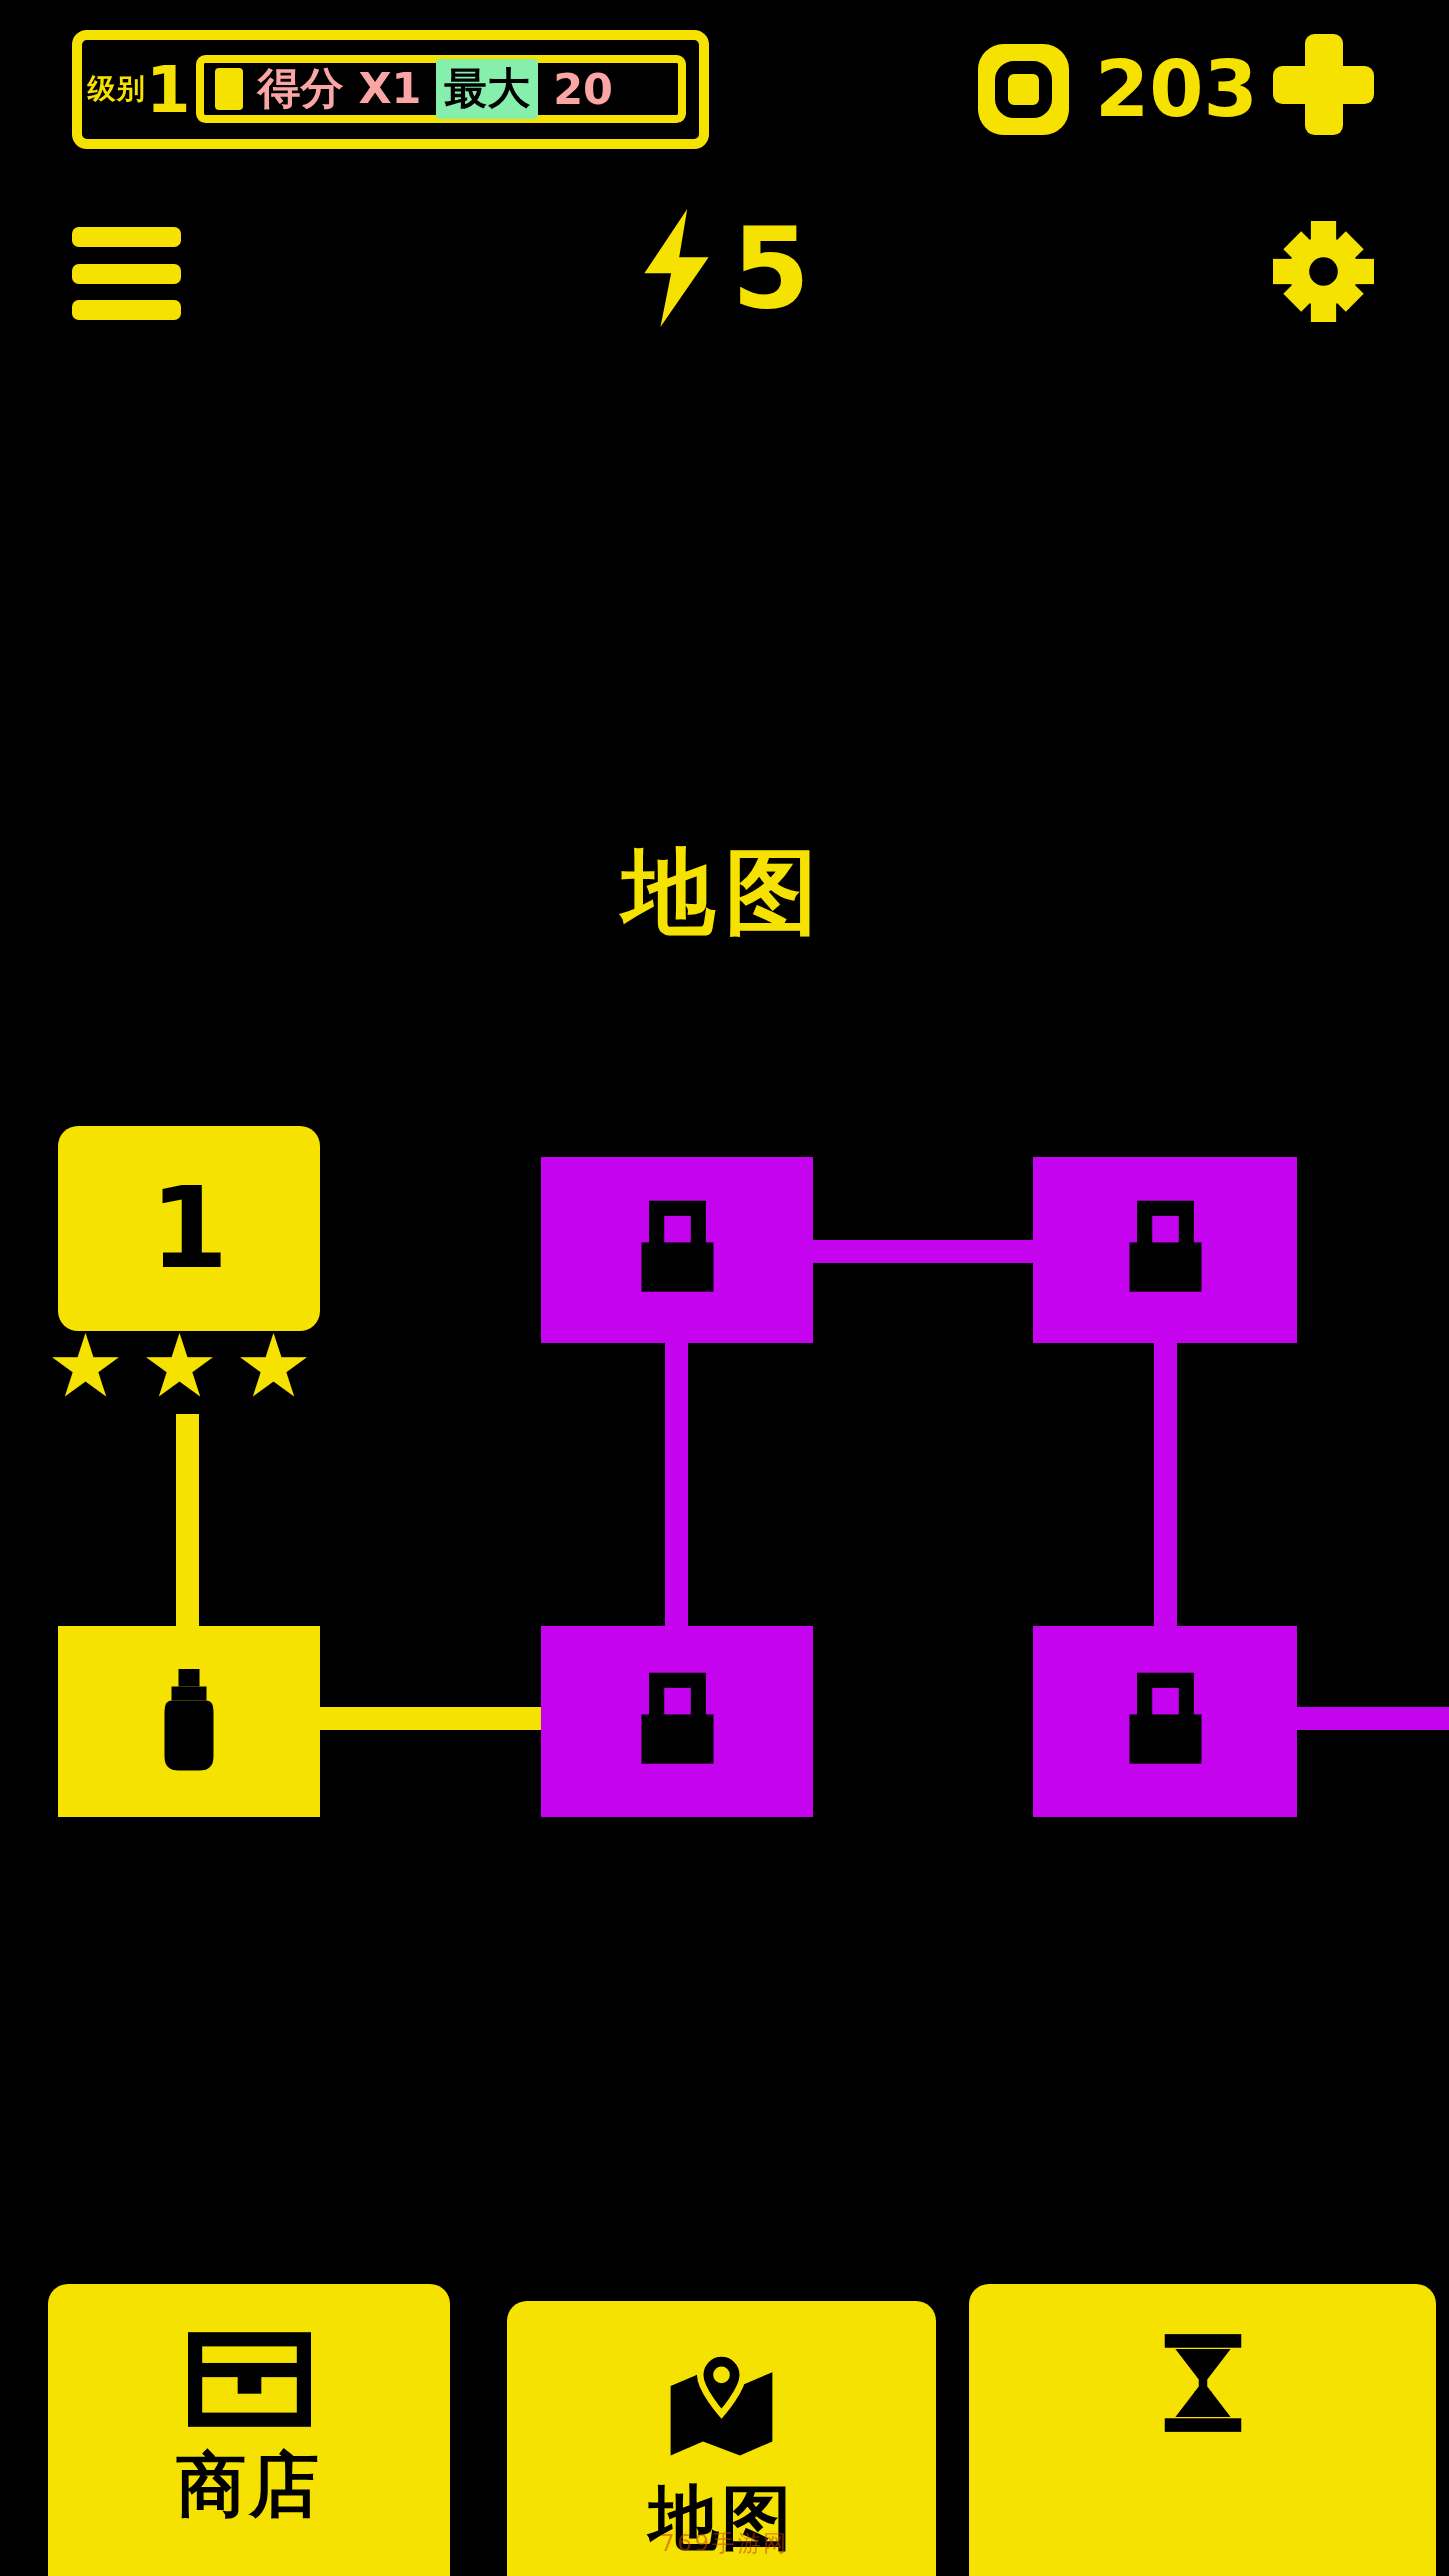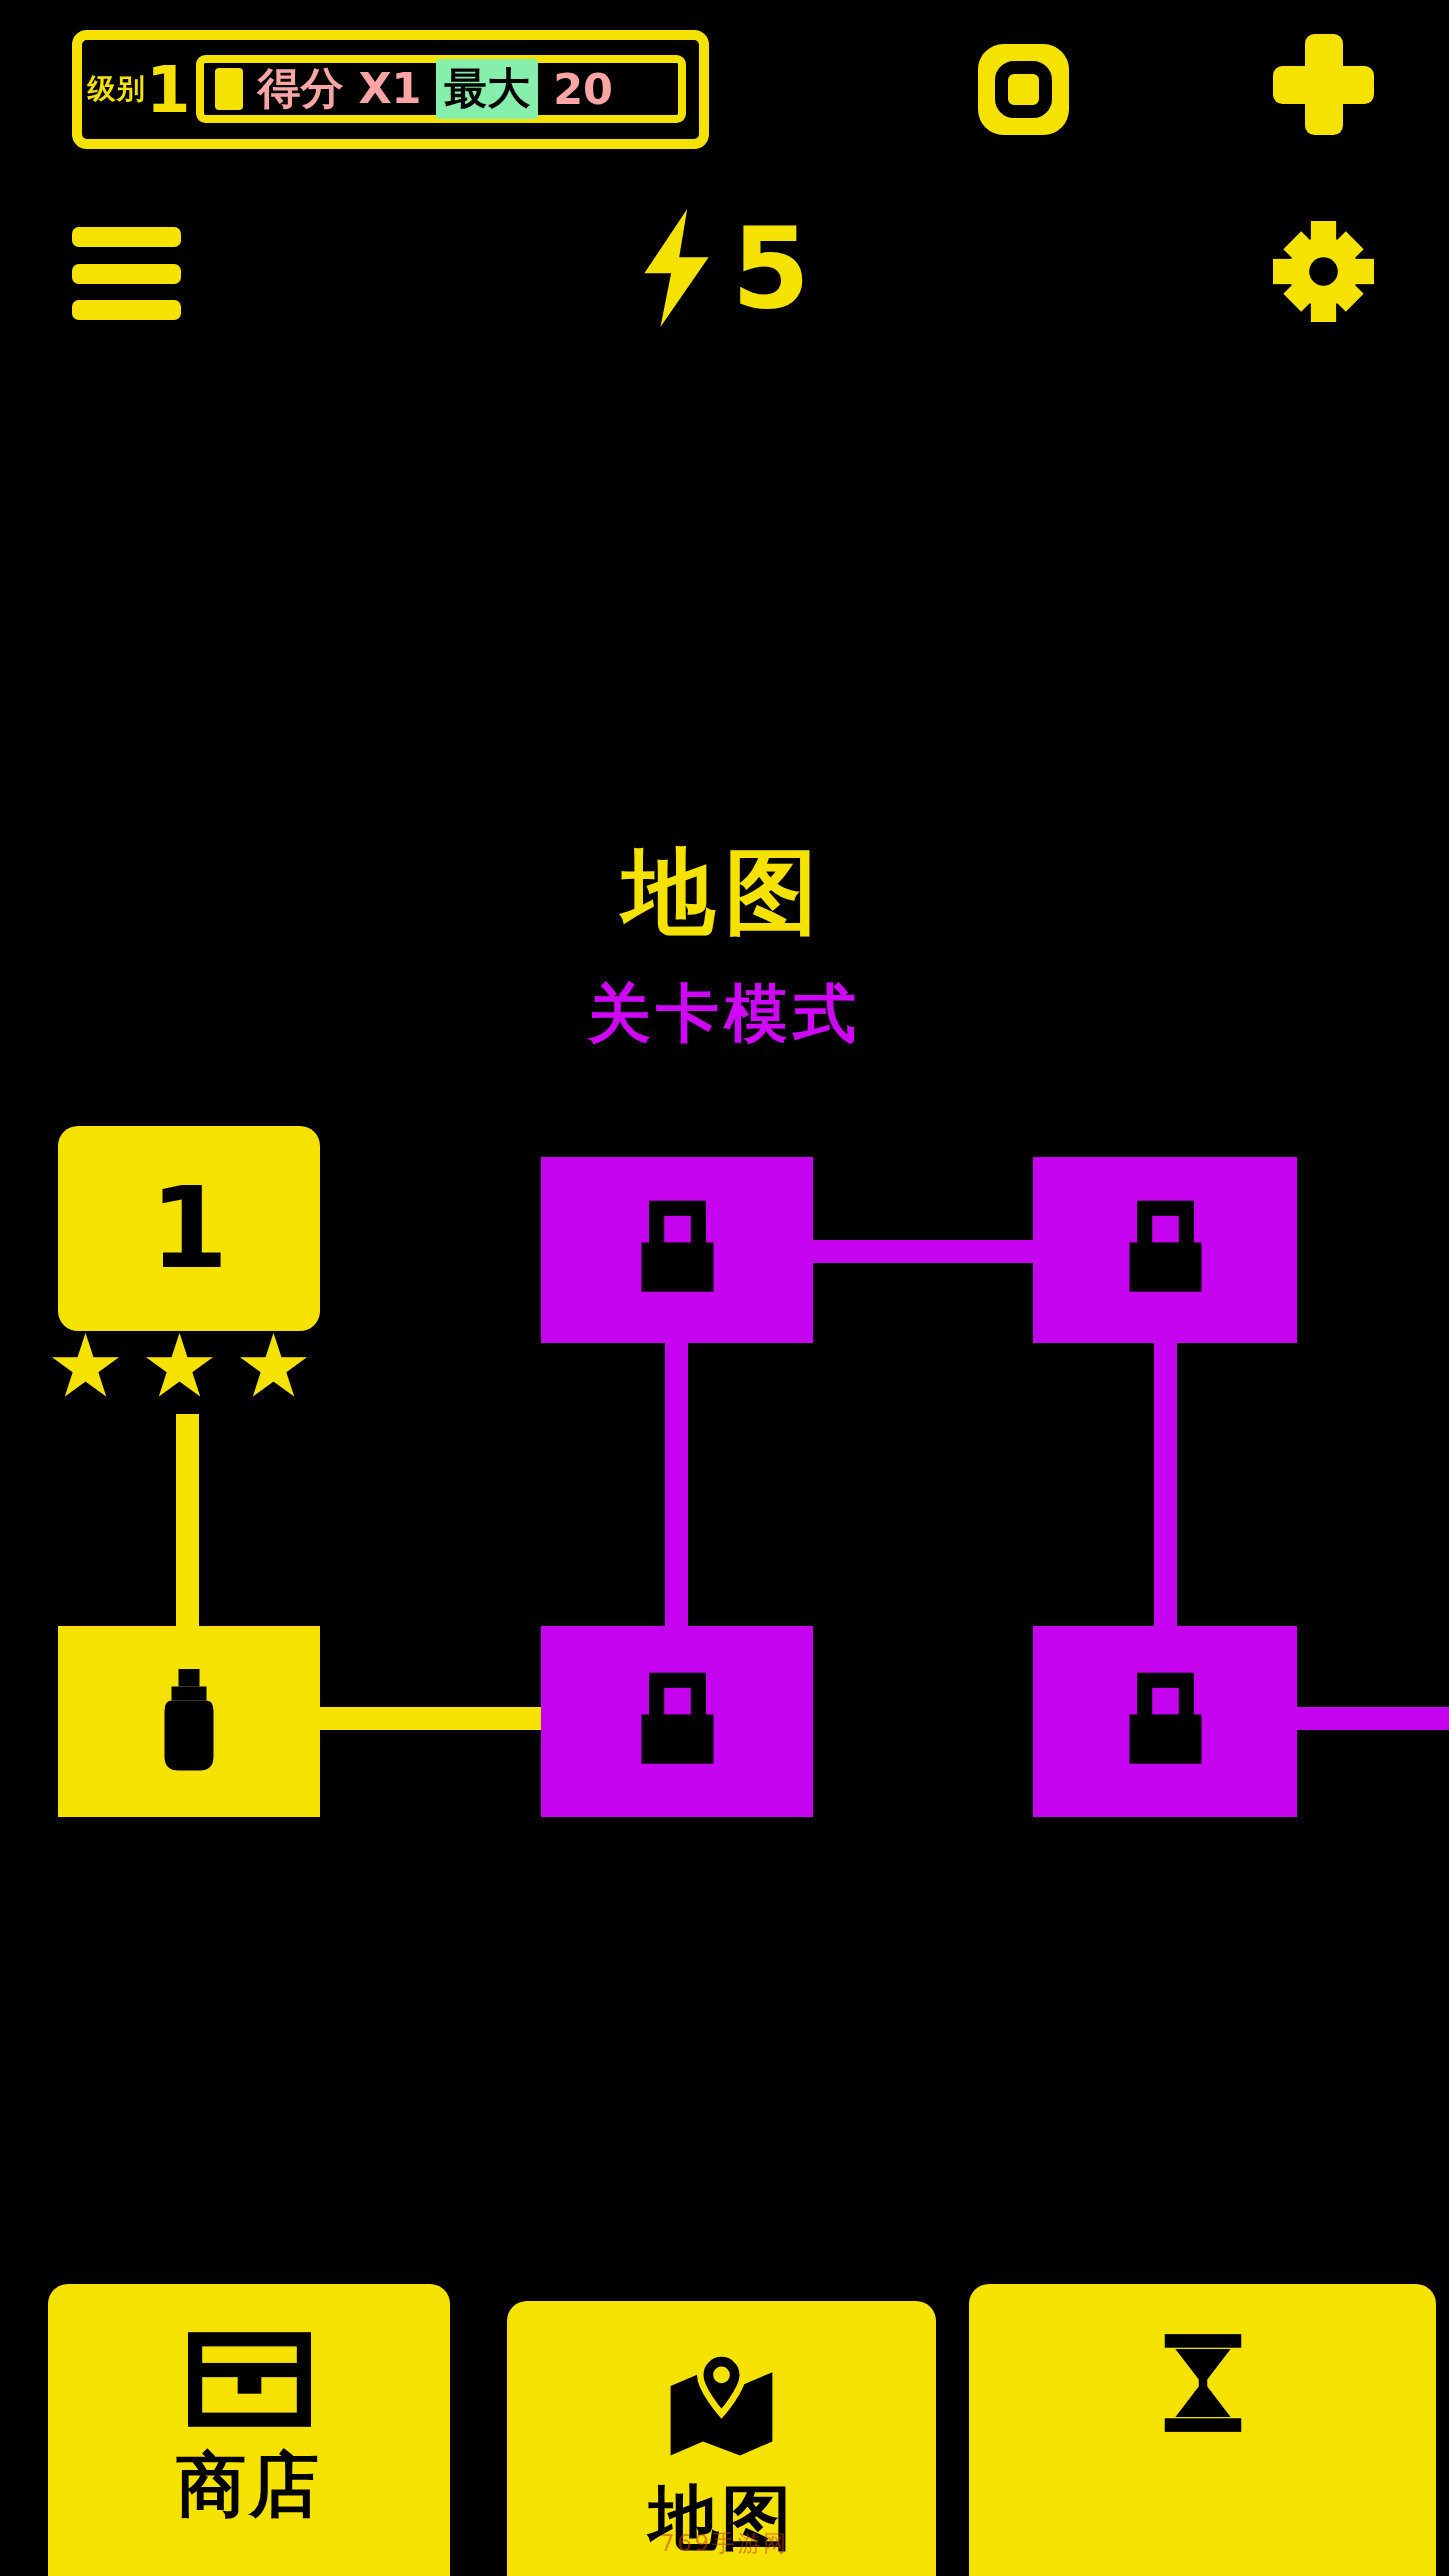--- a/index.html
+++ b/index.html
@@ -68,20 +68,21 @@
       <div class="xp-fill"></div>
       <div class="xp-text">得分 X1</div>
       <div class="xp-chip">最大</div>
       <div class="xp-text">20</div>
     </div>
   </div>
 
   <div class="coin">
     <div class="coin-inner"></div>
   </div>
+  <div class="coin-amount">203</div>
   <div class="plus-btn"></div>
 
   <div class="menu-btn">
     <div class="menu-bar"></div>
     <div class="menu-bar"></div>
     <div class="menu-bar"></div>
   </div>
 
   <div class="energy">
     <svg width="75" height="118" viewBox="0 0 14 22">
@@ -99,21 +100,20 @@
           <rect x="9" y="1.5" width="6" height="21"></rect>
           <rect x="1.5" y="9" width="21" height="6"></rect>
         </g>
         <circle cx="12" cy="12" r="8.2"></circle>
       </g>
       <circle cx="12" cy="12" r="3.4" fill="#000"></circle>
     </svg>
   </div>
 
   <div class="map-title">地图</div>
-  <div class="map-subtitle">关卡模式</div>
 
   <div class="line yellow" style="left:176px; top:1414px; width:23px;  height:215px;"></div>
   <div class="line yellow" style="left:318px; top:1707px; width:225px; height:23px;"></div>
   <div class="line magenta" style="left:812px;top:1240px; width:223px; height:23px;"></div>
   <div class="line magenta" style="left:665px; top:1343px; width:23px;  height:286px;"></div>
   <div class="line magenta" style="left:1154px;top:1343px; width:23px;  height:286px;"></div>
   <div class="line magenta" style="left:1296px;top:1707px; width:153px; height:23px;"></div>
 
   <div class="node yellow" style="left:58px;top:1126px;width:262px;height:205px;border-radius:20px;">
     <div class="node-num">1</div>

